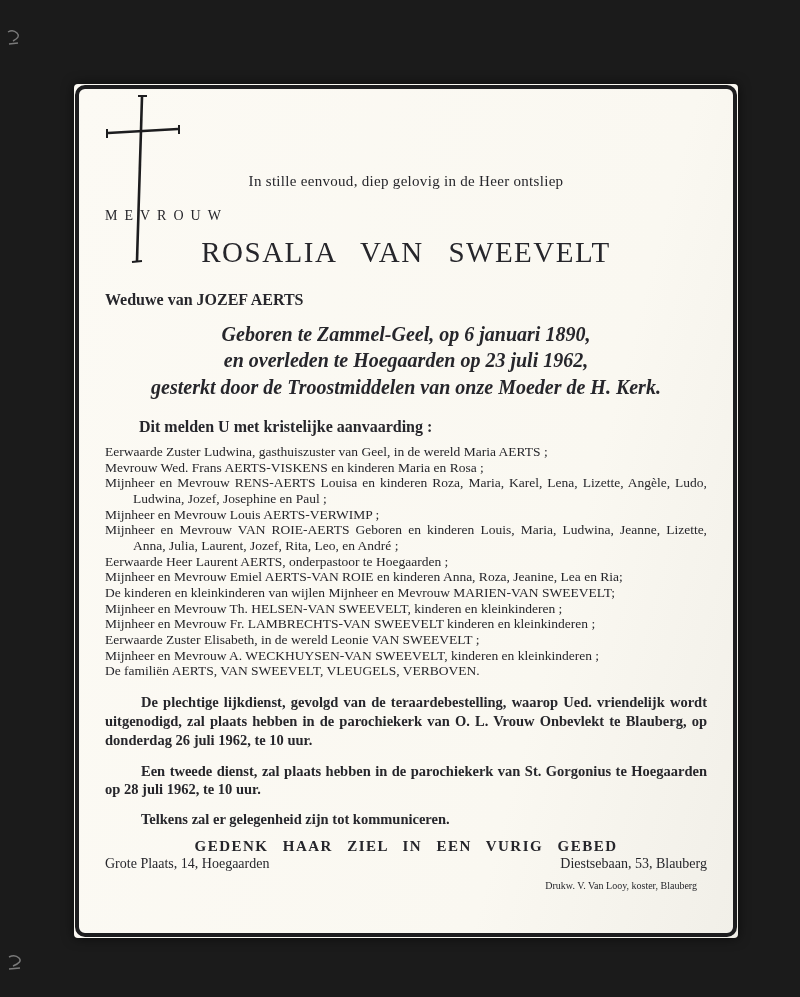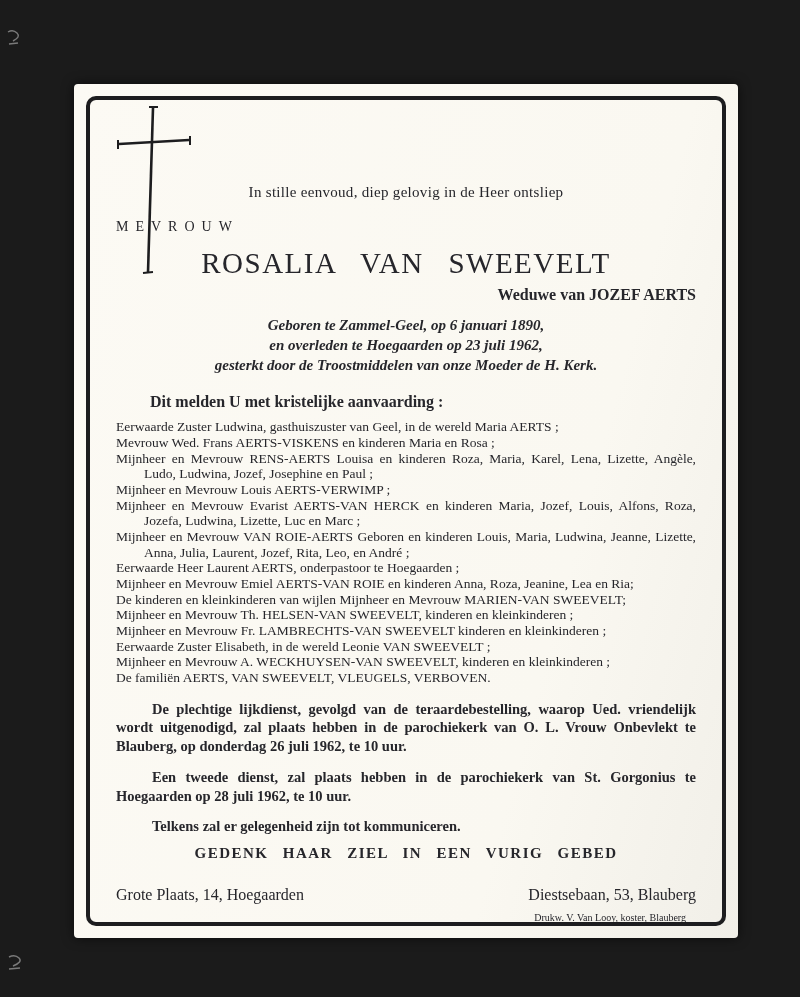--- a/index.html
+++ b/index.html
@@ -23,21 +23,21 @@
   .scan-mark svg { display: block; }
   .card {
     position: absolute;
     left: 74px;
     top: 84px;
     width: 664px;
     height: 854px;
     box-sizing: border-box;
     background: linear-gradient(105deg, #fcfaf4 0%, #faf8f1 70%, #f1efe8 100%);
     border-radius: 4px;
-    padding: 12px;
+    padding: 1px;
     box-shadow: 0 0 12px rgba(0,0,0,0.6);
   }
   .frame {
     position: relative;
     box-sizing: border-box;
     width: 100%;
     height: 100%;
     border: 4px solid #1d1d1f;
     border-radius: 10px;
     padding: 0 26px;
@@ -66,31 +66,31 @@
   }
   .name {
     margin: 12px 0 0 0;
     text-align: center;
     font-size: 29px;
     font-weight: 400;
     letter-spacing: 1.5px;
     word-spacing: 16px;
   }
   .widow {
-    margin-top: 6px;
-    text-align: right;
+    margin-top: 22px;
+    text-align: left;
     font-size: 16px;
     font-weight: 700;
   }
   .life {
     margin-top: 12px;
     text-align: center;
     font-style: italic;
     font-weight: 700;
-    font-size: 15px;
+    font-size: 20px;
     line-height: 1.32;
   }
   .announce {
     margin-top: 18px;
     padding-left: 34px;
     font-weight: 700;
     font-size: 16px;
   }
   .family {
     margin-top: 8px;
@@ -119,24 +119,24 @@
   }
   .prayer {
     margin-top: 10px;
     text-align: center;
     font-weight: 700;
     font-size: 15px;
     letter-spacing: 1.5px;
     word-spacing: 9px;
   }
   .addresses {
-    margin-top: 24px;
+    margin-top: 1px;
     display: flex;
     justify-content: space-between;
-    font-size: 16px;
+    font-size: 14px;
   }
   .printer {
     margin-top: 8px;
     text-align: right;
     font-size: 10px;
     padding-right: 10px;
   }
 </style>
 </head>
 <body>
@@ -182,21 +182,20 @@
         <p>gesterkt door de Troostmiddelen van onze Moeder de H. Kerk.</p>
       </div>
 
       <p class="announce">Dit melden U met kristelijke aanvaarding :</p>
 
       <div class="family">
         <p class="fam">Eerwaarde Zuster Ludwina, gasthuiszuster van Geel, in de wereld Maria AERTS ;</p>
         <p class="fam">Mevrouw Wed. Frans AERTS-VISKENS en kinderen Maria en Rosa ;</p>
         <p class="fam">Mijnheer en Mevrouw RENS-AERTS Louisa en kinderen Roza, Maria, Karel, Lena, Lizette, Angèle, Ludo, Ludwina, Jozef, Josephine en Paul ;</p>
         <p class="fam">Mijnheer en Mevrouw Louis AERTS-VERWIMP ;</p>
-        <p class="fam">Mijnheer en Mevrouw Evarist AERTS-VAN HERCK en kinderen Maria, Jozef, Louis, Alfons, Roza, Jozefa, Ludwina, Lizette, Luc en Marc ;</p>
         <p class="fam">Mijnheer en Mevrouw VAN ROIE-AERTS Geboren en kinderen Louis, Maria, Ludwina, Jeanne, Lizette, Anna, Julia, Laurent, Jozef, Rita, Leo, en André ;</p>
         <p class="fam">Eerwaarde Heer Laurent AERTS, onderpastoor te Hoegaarden ;</p>
         <p class="fam">Mijnheer en Mevrouw Emiel AERTS-VAN ROIE en kinderen Anna, Roza, Jeanine, Lea en Ria;</p>
         <p class="fam">De kinderen en kleinkinderen van wijlen Mijnheer en Mevrouw MARIEN-VAN SWEEVELT;</p>
         <p class="fam">Mijnheer en Mevrouw Th. HELSEN-VAN SWEEVELT, kinderen en kleinkinderen ;</p>
         <p class="fam">Mijnheer en Mevrouw Fr. LAMBRECHTS-VAN SWEEVELT kinderen en kleinkinderen ;</p>
         <p class="fam">Eerwaarde Zuster Elisabeth, in de wereld Leonie VAN SWEEVELT ;</p>
         <p class="fam">Mijnheer en Mevrouw A. WECKHUYSEN-VAN SWEEVELT, kinderen en kleinkinderen ;</p>
         <p class="fam">De familiën AERTS, VAN SWEEVELT, VLEUGELS, VERBOVEN.</p>
       </div>

